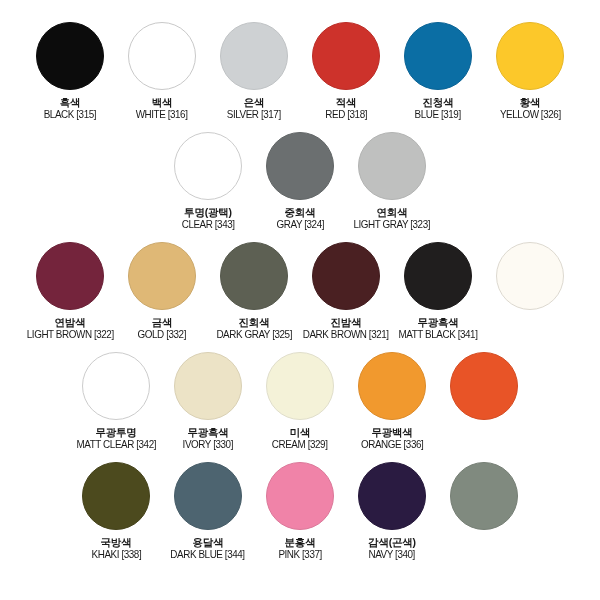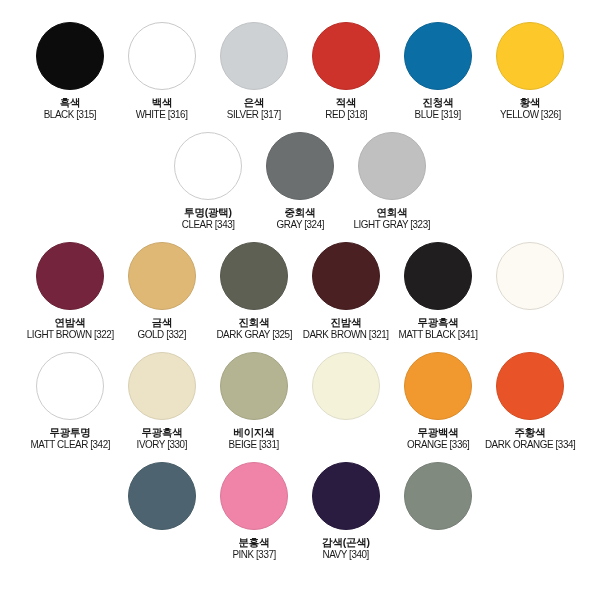--- a/index.html
+++ b/index.html
@@ -188,48 +188,52 @@
       </div>
     </div>
     <div class="swatch-cell">
       <div class="swatch-disc" style="background-color: rgb(236, 227, 198); border: 1px solid rgb(217, 208, 180);"></div>
       <div class="swatch-labels">
         <span class="label-ko">무광흑색</span>
         <span class="label-en">IVORY [330]</span>
       </div>
     </div>
     <div class="swatch-cell">
-      <div class="swatch-disc" style="background-color: rgb(180, 180, 146); border: 1px solid rgb(165, 165, 133);"></div>
-      <div class="swatch-labels">
-        <span class="label-ko">베이지색</span>
-        <span class="label-en">BEIGE [331]</span>
-      </div>
-    </div>
-    <div class="swatch-cell">
       <div class="swatch-disc" style="background-color: rgb(244, 242, 216); border: 1px solid rgb(224, 222, 203);"></div>
+      <div class="swatch-labels">
+        <span class="label-ko">미색</span>
+        <span class="label-en">CREAM [329]</span>
+      </div>
     </div>
     <div class="swatch-cell">
       <div class="swatch-disc" style="background-color: rgb(241, 153, 46); border: 1px solid rgb(220, 139, 42);"></div>
       <div class="swatch-labels">
         <span class="label-ko">무광백색</span>
         <span class="label-en">ORANGE [336]</span>
       </div>
     </div>
     <div class="swatch-cell">
       <div class="swatch-disc" style="background-color: rgb(232, 84, 39); border: 1px solid rgb(212, 76, 35);"></div>
-      <div class="swatch-labels">
-        <span class="label-ko">주황색</span>
-        <span class="label-en">DARK ORANGE [334]</span>
-      </div>
-    </div>
-  </div>
-
-  <div class="swatch-row">
+    </div>
+  </div>
+
+  <div class="swatch-row">
+    <div class="swatch-cell">
+      <div class="swatch-disc" style="background-color: rgb(76, 74, 30); border: 1px solid rgb(69, 67, 27);"></div>
+      <div class="swatch-labels">
+        <span class="label-ko">국방색</span>
+        <span class="label-en">KHAKI [338]</span>
+      </div>
+    </div>
     <div class="swatch-cell">
       <div class="swatch-disc" style="background-color: rgb(77, 100, 112); border: 1px solid rgb(70, 92, 103);"></div>
+      <div class="swatch-labels">
+        <span class="label-ko">용달색</span>
+        <span class="label-en">DARK BLUE [344]</span>
+      </div>
     </div>
     <div class="swatch-cell">
       <div class="swatch-disc" style="background-color: rgb(240, 131, 168); border: 1px solid rgb(219, 120, 153);"></div>
       <div class="swatch-labels">
         <span class="label-ko">분홍색</span>
         <span class="label-en">PINK [337]</span>
       </div>
     </div>
     <div class="swatch-cell">
       <div class="swatch-disc" style="background-color: rgb(42, 27, 65); border: 1px solid rgb(38, 24, 59);"></div>

